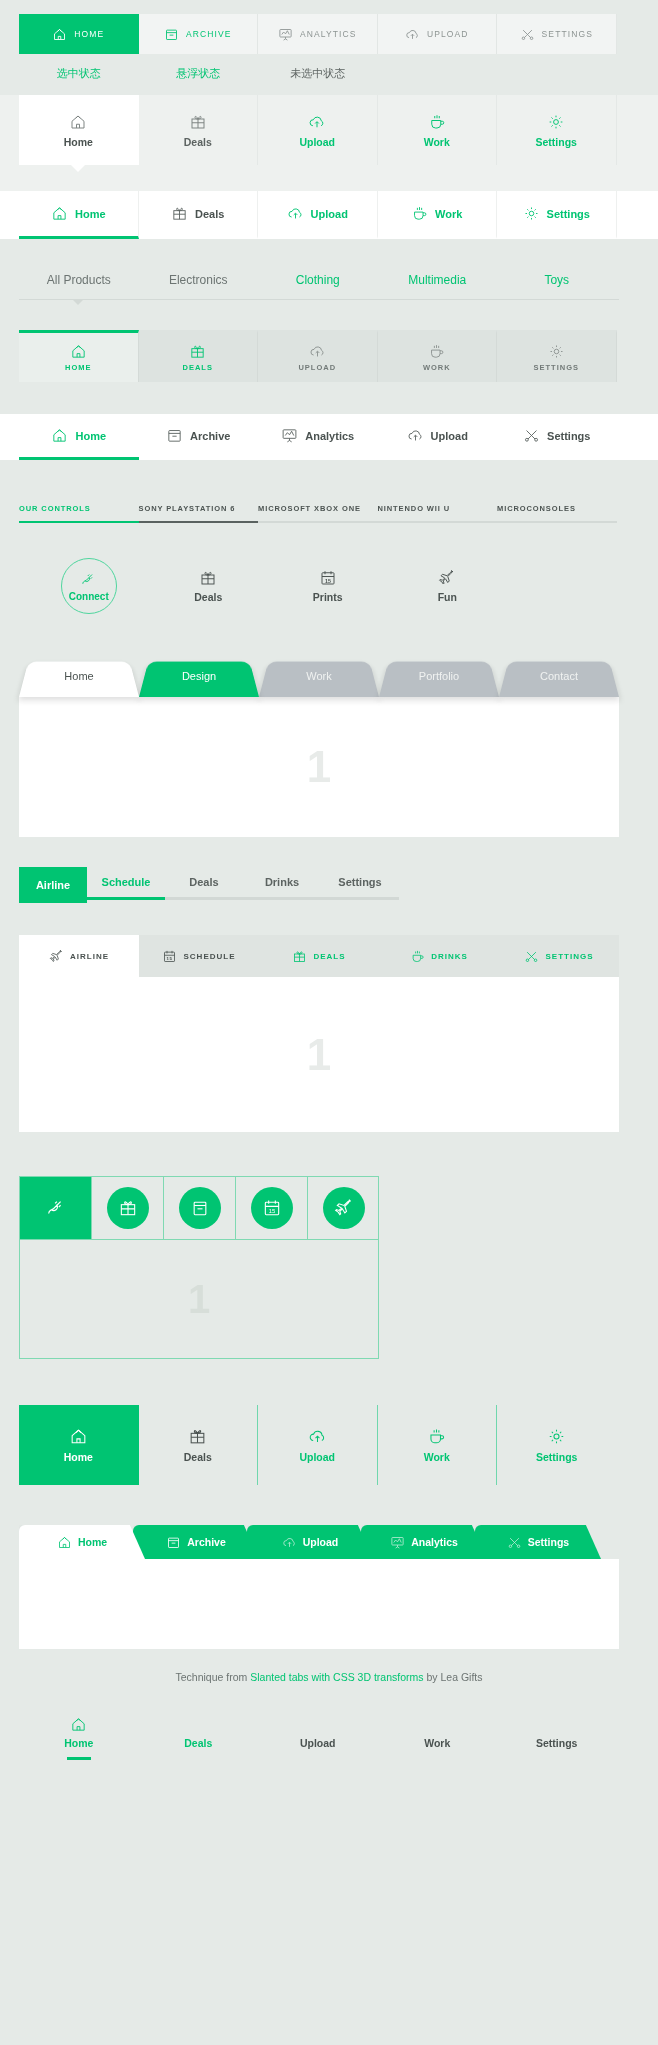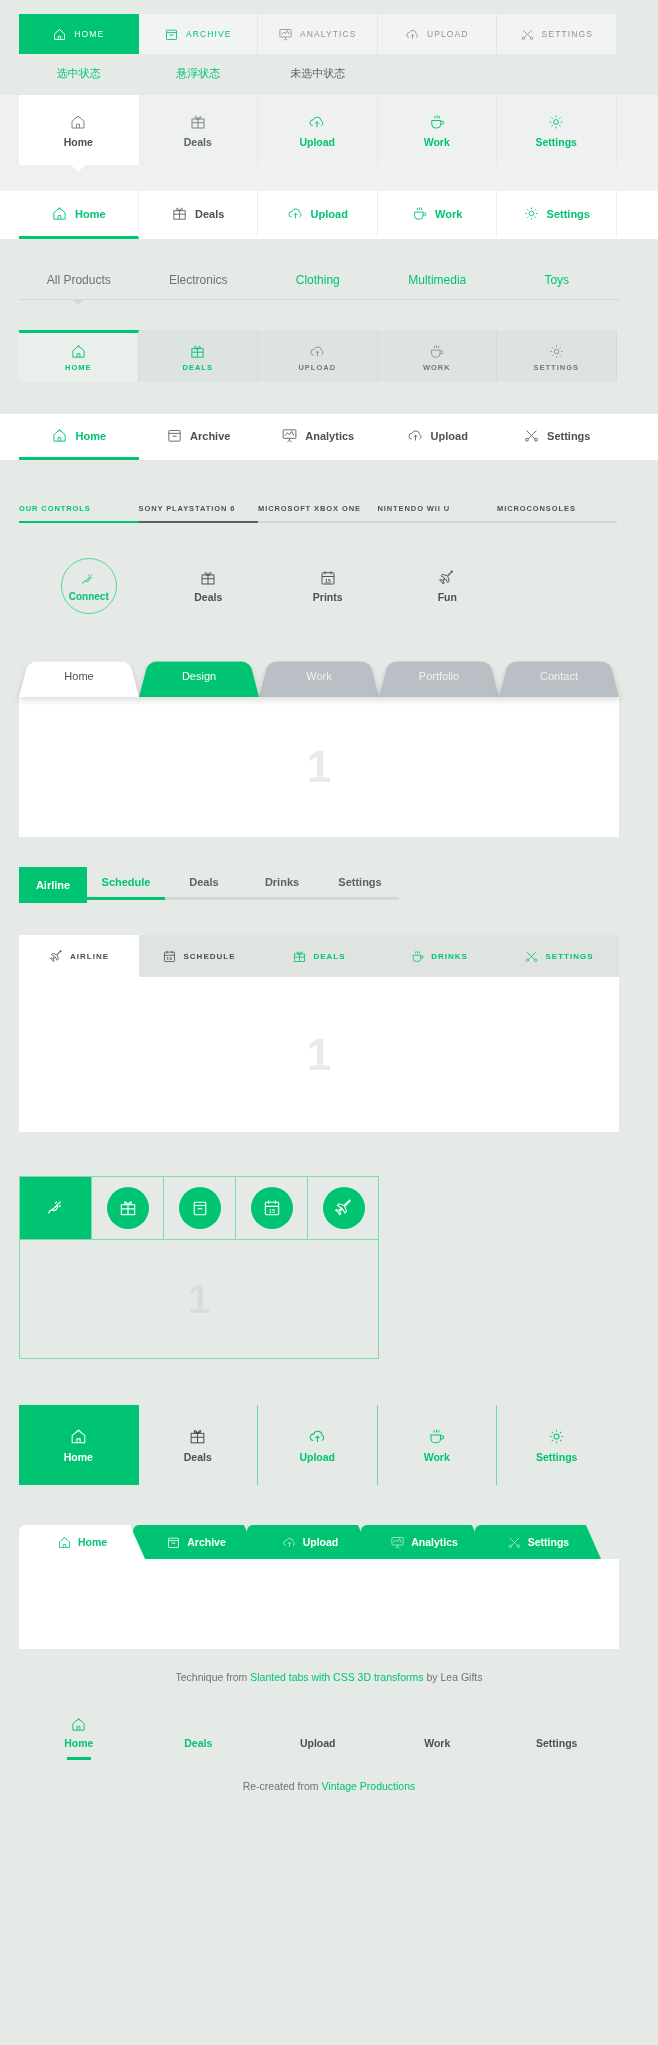--- a/index.html
+++ b/index.html
@@ -946,18 +946,15 @@
         <span class="ic"></span>
         <span>Work</span>
         <span class="ul"></span>
       </div>
       <div class="s15-tab">
         <span class="ic"></span>
         <span>Settings</span>
         <span class="ul"></span>
       </div>
     </div>
-    <div class="s15-credit">
-      <span>Re-created from </span><a href="#">Vintage Productions</a>
-    </div>
   </div>
 
 </div>
 
 </body></html>

